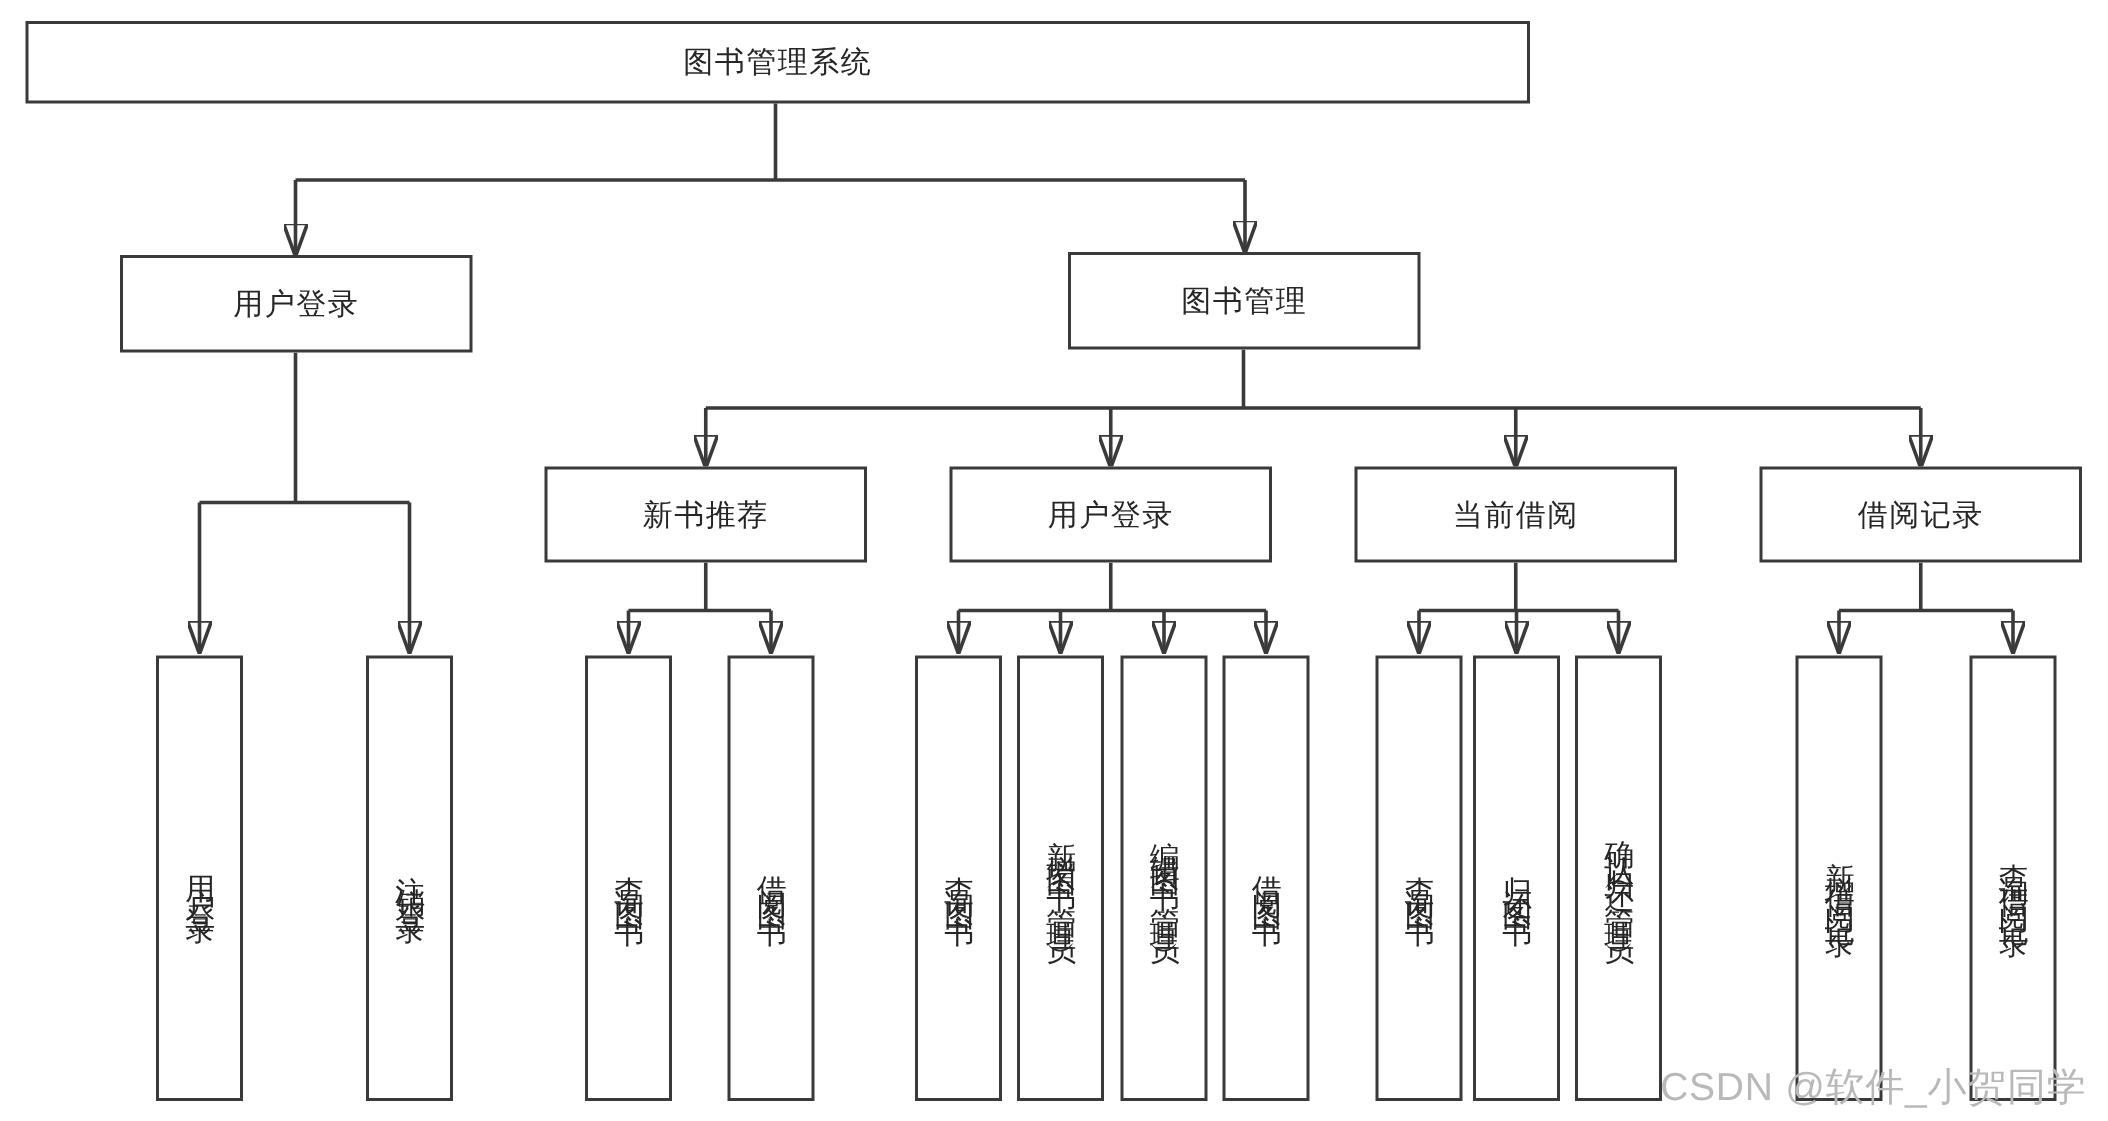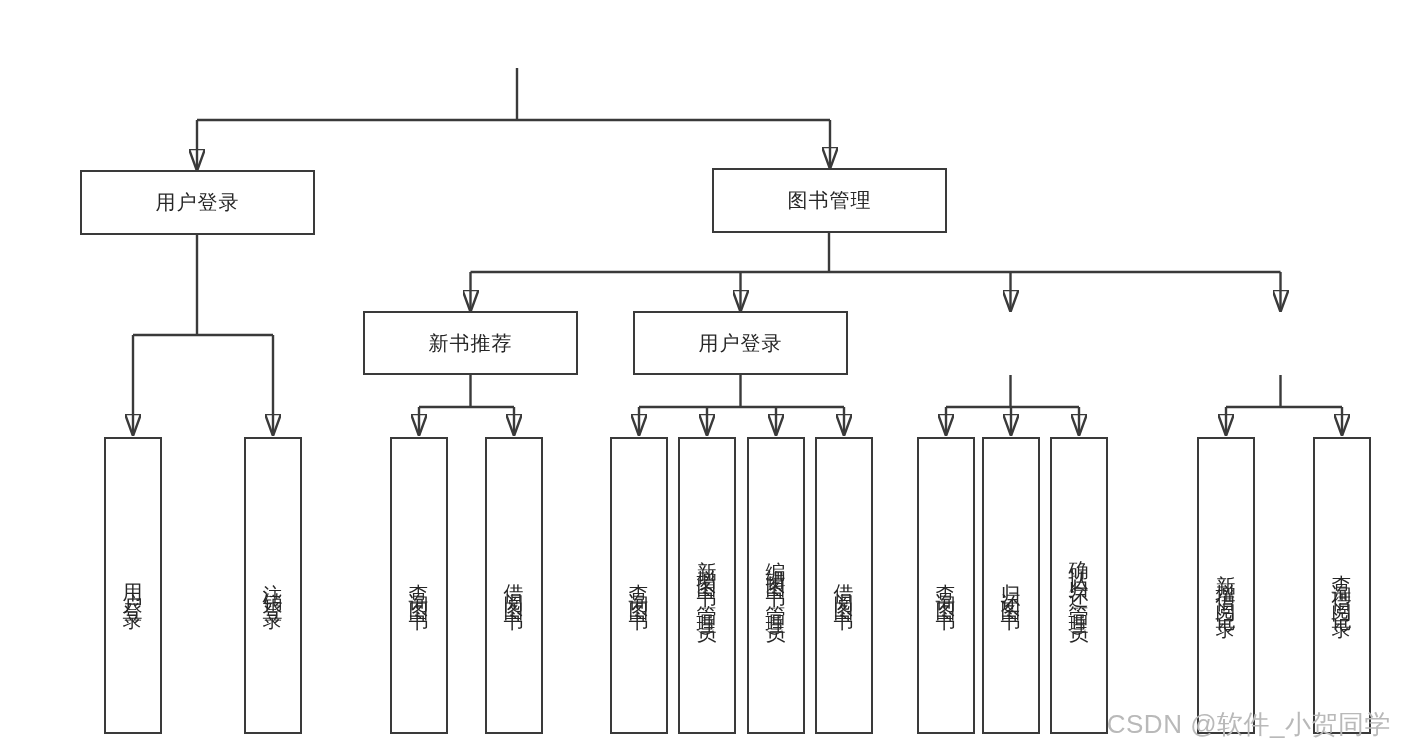--- a/index.html
+++ b/index.html
@@ -93,38 +93,47 @@
       <path d="M1079,407 V435" marker-end="url(#arw)"></path>
     </g>
 
     <g>
       <path d="M1280.5,375 V407 M1226,407 H1342"></path>
       <path d="M1226,407 V435" marker-end="url(#arw)"></path>
       <path d="M1342,407 V435" marker-end="url(#arw)"></path>
     </g>
   </svg>
 
+  <div class="node" style="left:17px;top:14px;width:1003px;height:55px;">
+    <span class="h-label">图书管理系统</span>
+  </div>
 
   <div class="node" style="left:80px;top:170px;width:235px;height:65px;">
     <span class="h-label">用户登录</span>
   </div>
 
   <div class="node" style="left:712px;top:168px;width:235px;height:65px;">
     <span class="h-label">图书管理</span>
   </div>
 
   <div class="node" style="left:363px;top:311px;width:215px;height:64px;">
     <span class="h-label">新书推荐</span>
   </div>
 
   <div class="node" style="left:633px;top:311px;width:215px;height:64px;">
     <span class="h-label">用户登录</span>
   </div>
 
+  <div class="node" style="left:903px;top:311px;width:215px;height:64px;">
+    <span class="h-label">当前借阅</span>
+  </div>
 
+  <div class="node" style="left:1173px;top:311px;width:215px;height:64px;">
+    <span class="h-label">借阅记录</span>
+  </div>
 
   <div class="node leaf" style="left:104px;">
     <span class="v-label">用户登录</span>
   </div>
   <div class="node leaf" style="left:244px;">
     <span class="v-label">注销登录</span>
   </div>
 
   <div class="node leaf" style="left:390px;">
     <span class="v-label">查询图书</span>

